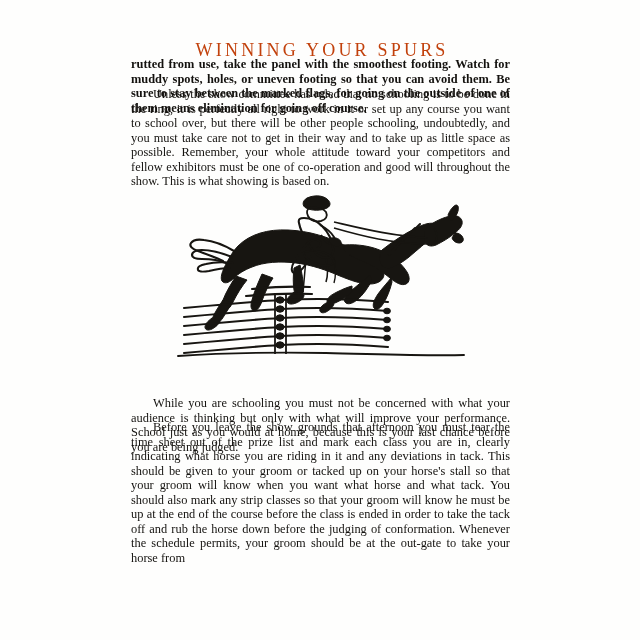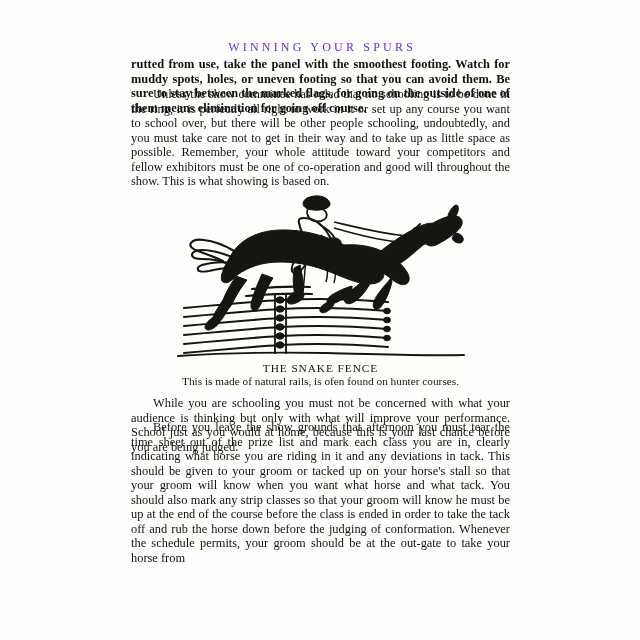--- a/index.html
+++ b/index.html
@@ -28,25 +28,25 @@
   .text-block {
     position: absolute;
     left: 131px;
     width: 379px;
   }
 
   
   .running-head {
     top: 40px;
     text-align: center;
-    font-size: 12px;
+    font-size: 18px;
     letter-spacing: 3.2px;
     text-indent: 3.2px;
     font-weight: 400;
-    color: #6d28d9;
+    color: #c2410c;
     white-space: nowrap;
   }
 
   
   .body-copy {
     font-size: 12.4px;
     line-height: 14.55px;
     text-align: justify;
     text-justify: inter-word;
     color: #14120f;
@@ -273,24 +273,20 @@
         <g fill="none" stroke="#171511" stroke-width="1.8">
           <path d="M99,106 L99,166"></path>
           <path d="M110,106 L110,166"></path>
         </g>
 
         <path d="M2,168 C46,165 96,164 150,165 C200,166 248,168 288,167" fill="none" stroke-width="1.9" stroke-linecap="round"></path>
       </g>
     </svg>
   </div>
 
-  <div class="caption">
-    <div class="caption-title">THE SNAKE FENCE</div>
-    <div class="caption-sub">This is made of natural rails, is ofen found on hunter courses.</div>
-  </div>
 
   <div class="text-block body-copy" id="para-while">
     <p class="last-line-full">While you are schooling you must not be concerned with what your audience is thinking but only with what will improve your performance.  School just as you would at home, because this is your last chance before you are being judged.</p>
   </div>
 
   <div class="text-block body-copy" id="para-before">
     <p class="last-line-full">Before you leave the show grounds that afternoon you must tear the time sheet out of the prize list and mark each class you are in, clearly indicating what horse you are riding in it and any deviations in tack.  This should be given to your groom or tacked up on your horse's stall so that your groom will know when you want what horse and what tack.  You should also mark any strip classes so that your groom will know he must be up at the end of the course before the class is ended in order to take the tack off and rub the horse down before the judging of conformation.  Whenever the schedule permits, your groom should be at the out-gate to take your horse from</p>
   </div>
 
 

